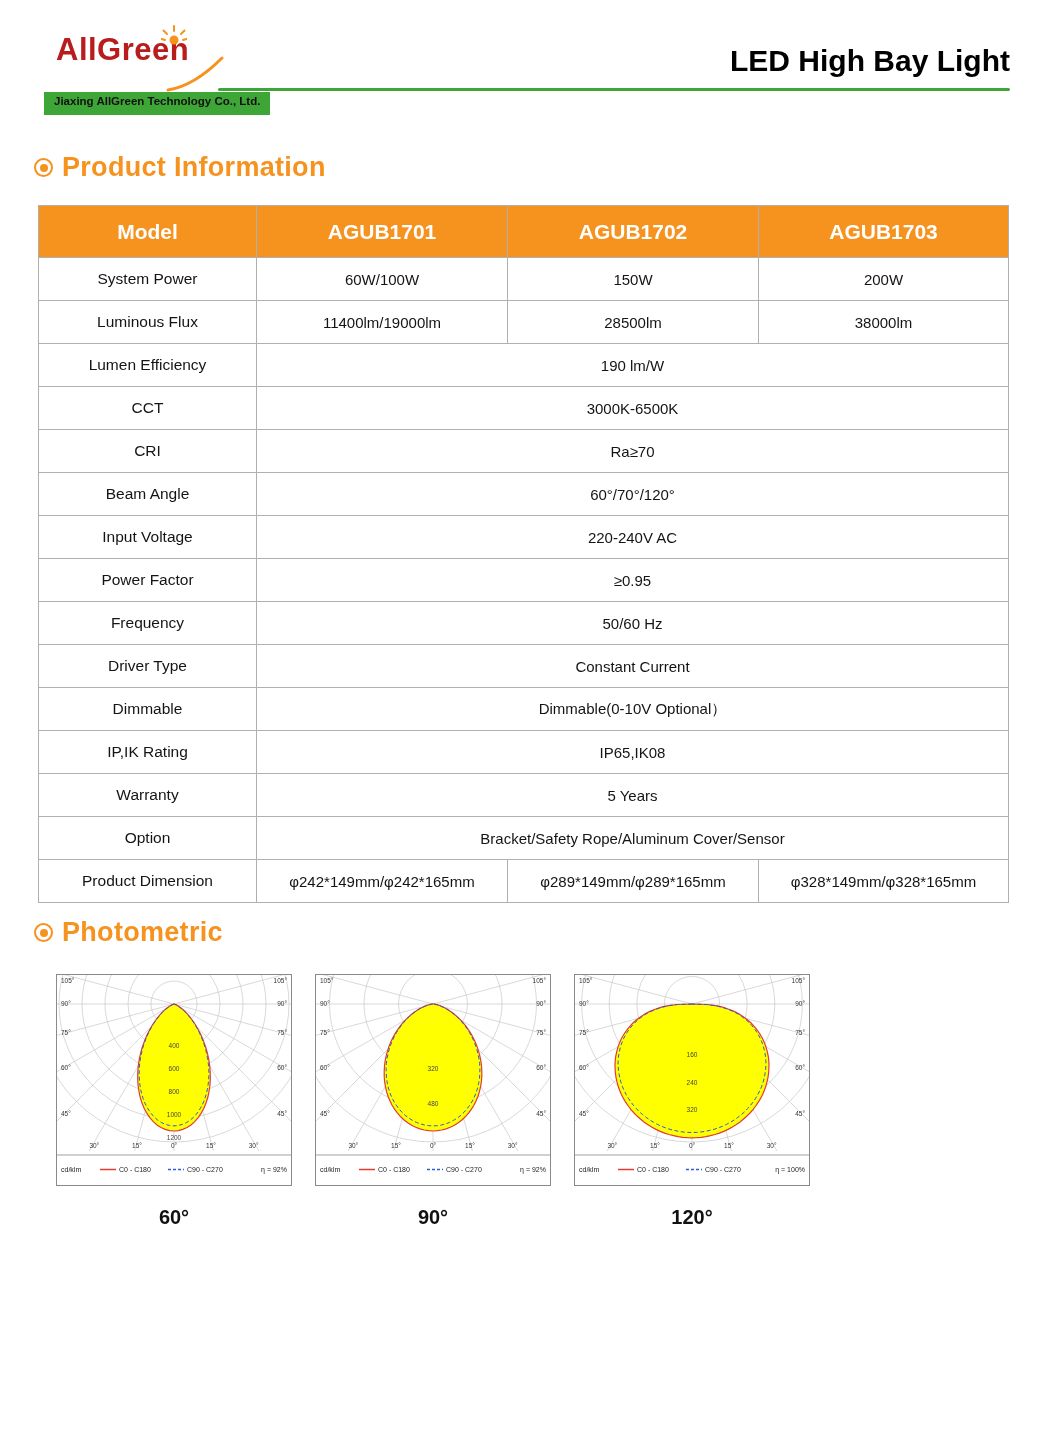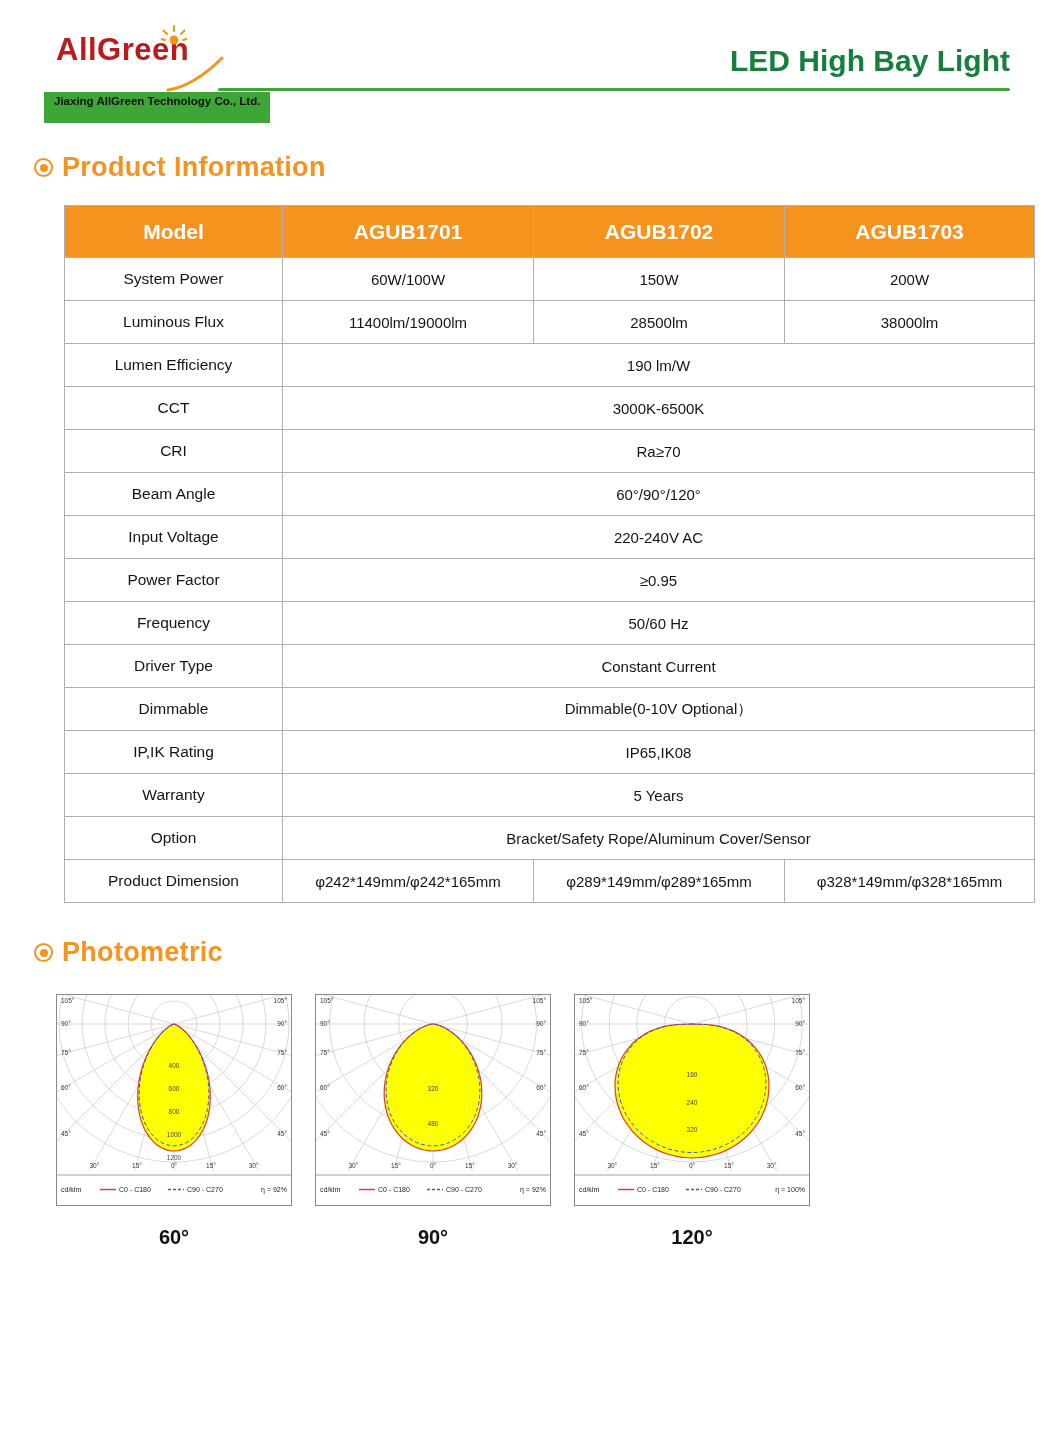--- a/index.html
+++ b/index.html
@@ -4,34 +4,34 @@
 <style>
   *{box-sizing:border-box;margin:0;padding:0}
   html,body{background:#fff}
   body{width:1060px;height:1452px;font-family:"Liberation Sans",sans-serif;position:relative;overflow:hidden}
 
   
   .header{position:relative;height:132px}
   .logo{position:absolute;left:56px;top:32px}
   .logo-text{font-size:31px;font-weight:700;color:#b91c1c;position:relative;display:inline-block;letter-spacing:.5px}
   .sun-icon{position:absolute;top:-13px;right:2px}
-  .logo-bar{position:absolute;left:44px;top:92px;background:#3EA636;padding:3px 10px 16px;font-size:11.5px;font-weight:700;color:#101010;white-space:nowrap}
-  .page-title{position:absolute;right:50px;top:44px;font-size:30px;font-weight:700;color:#15803d}
+  .logo-bar{position:absolute;left:44px;top:92px;background:#3EA636;padding:3px 10px 8px;font-size:11.5px;font-weight:700;color:#101010;white-space:nowrap}
+  .page-title{position:absolute;right:50px;top:44px;font-size:30px;font-weight:700;color:#000000}
   .title-rule{position:absolute;left:218px;right:50px;top:88px;height:3px;background:#3EA636;border-radius:2px}
   .swoosh{position:absolute;left:166px;top:54px}
 
   
   .section-head{display:flex;align-items:center;gap:9px;margin:20px 0 0 34px}
-  .section-head.photometric{margin-top:34px}
+  .section-head.photometric{margin-top:14px}
   .bullet-icon{width:19px;height:19px;border:2.5px solid #F6921E;border-radius:50%;position:relative;flex:0 0 auto}
   .bullet-icon::after{content:"";position:absolute;inset:3.5px;background:#F6921E;border-radius:50%}
   .section-title{font-size:27px;font-weight:700;color:#F6921E;letter-spacing:.3px}
 
   
-  .spec-table{border-collapse:collapse;margin:22px 0 0 64px;width:970px;table-layout:fixed}
+  .spec-table{border-collapse:collapse;margin:22px 0 0 38px;width:970px;table-layout:fixed}
   .spec-table th,.spec-table td{border:1px solid #b0b0b0;text-align:center;vertical-align:middle}
   .spec-table thead th{background:#F6921E;color:#fff;font-size:21px;font-weight:700;height:52px}
   .spec-table td{height:43px;font-size:15px;color:#141414;padding:2px 13px}
   td.label-cell{font-size:15.5px}
 
   
   .charts-row{display:flex;gap:23px;margin:26px 0 0 56px}
   .chart-block{width:236px}
   .photo-svg{display:block;width:236px;height:212px;font-family:"Liberation Sans",sans-serif}
   .chart-caption{text-align:center;font-size:20px;font-weight:700;margin-top:20px;color:#111}
@@ -107,21 +107,21 @@
       <tr>
         <td class="label-cell">CCT</td>
         <td class="value-cell" colspan="3">3000K-6500K</td>
       </tr>
       <tr>
         <td class="label-cell">CRI</td>
         <td class="value-cell" colspan="3">Ra≥70</td>
       </tr>
       <tr>
         <td class="label-cell">Beam Angle</td>
-        <td class="value-cell" colspan="3">60°/90°/120°</td>
+        <td class="value-cell" colspan="3">60°/70°/120°</td>
       </tr>
       <tr>
         <td class="label-cell">Input Voltage</td>
         <td class="value-cell" colspan="3">220-240V AC</td>
       </tr>
       <tr>
         <td class="label-cell">Power Factor</td>
         <td class="value-cell" colspan="3">≥0.95</td>
       </tr>
       <tr>

